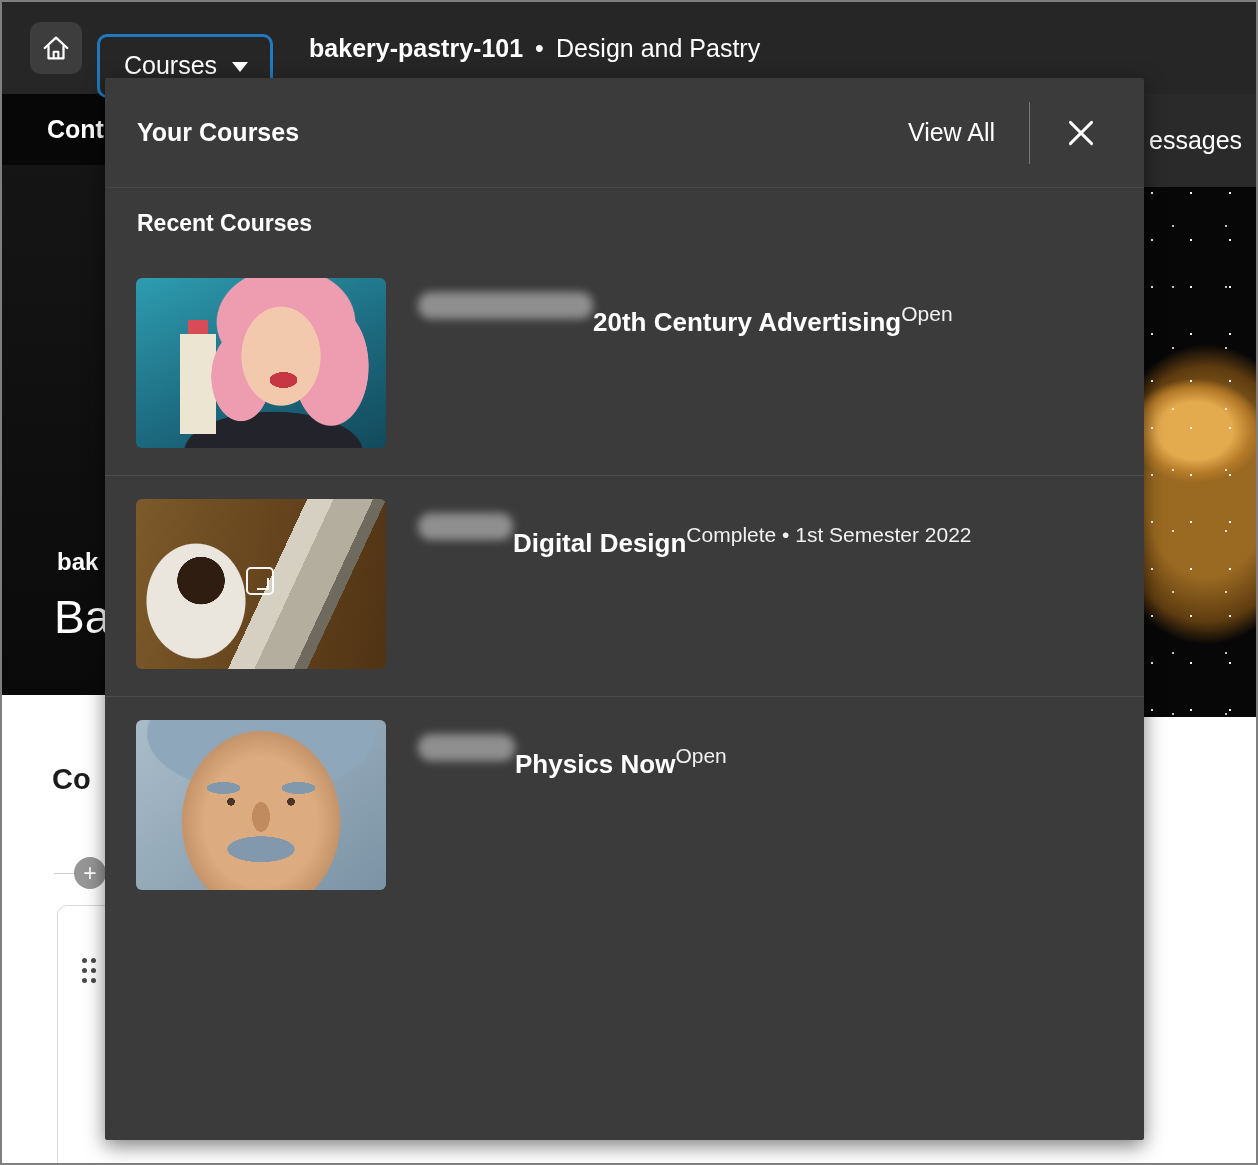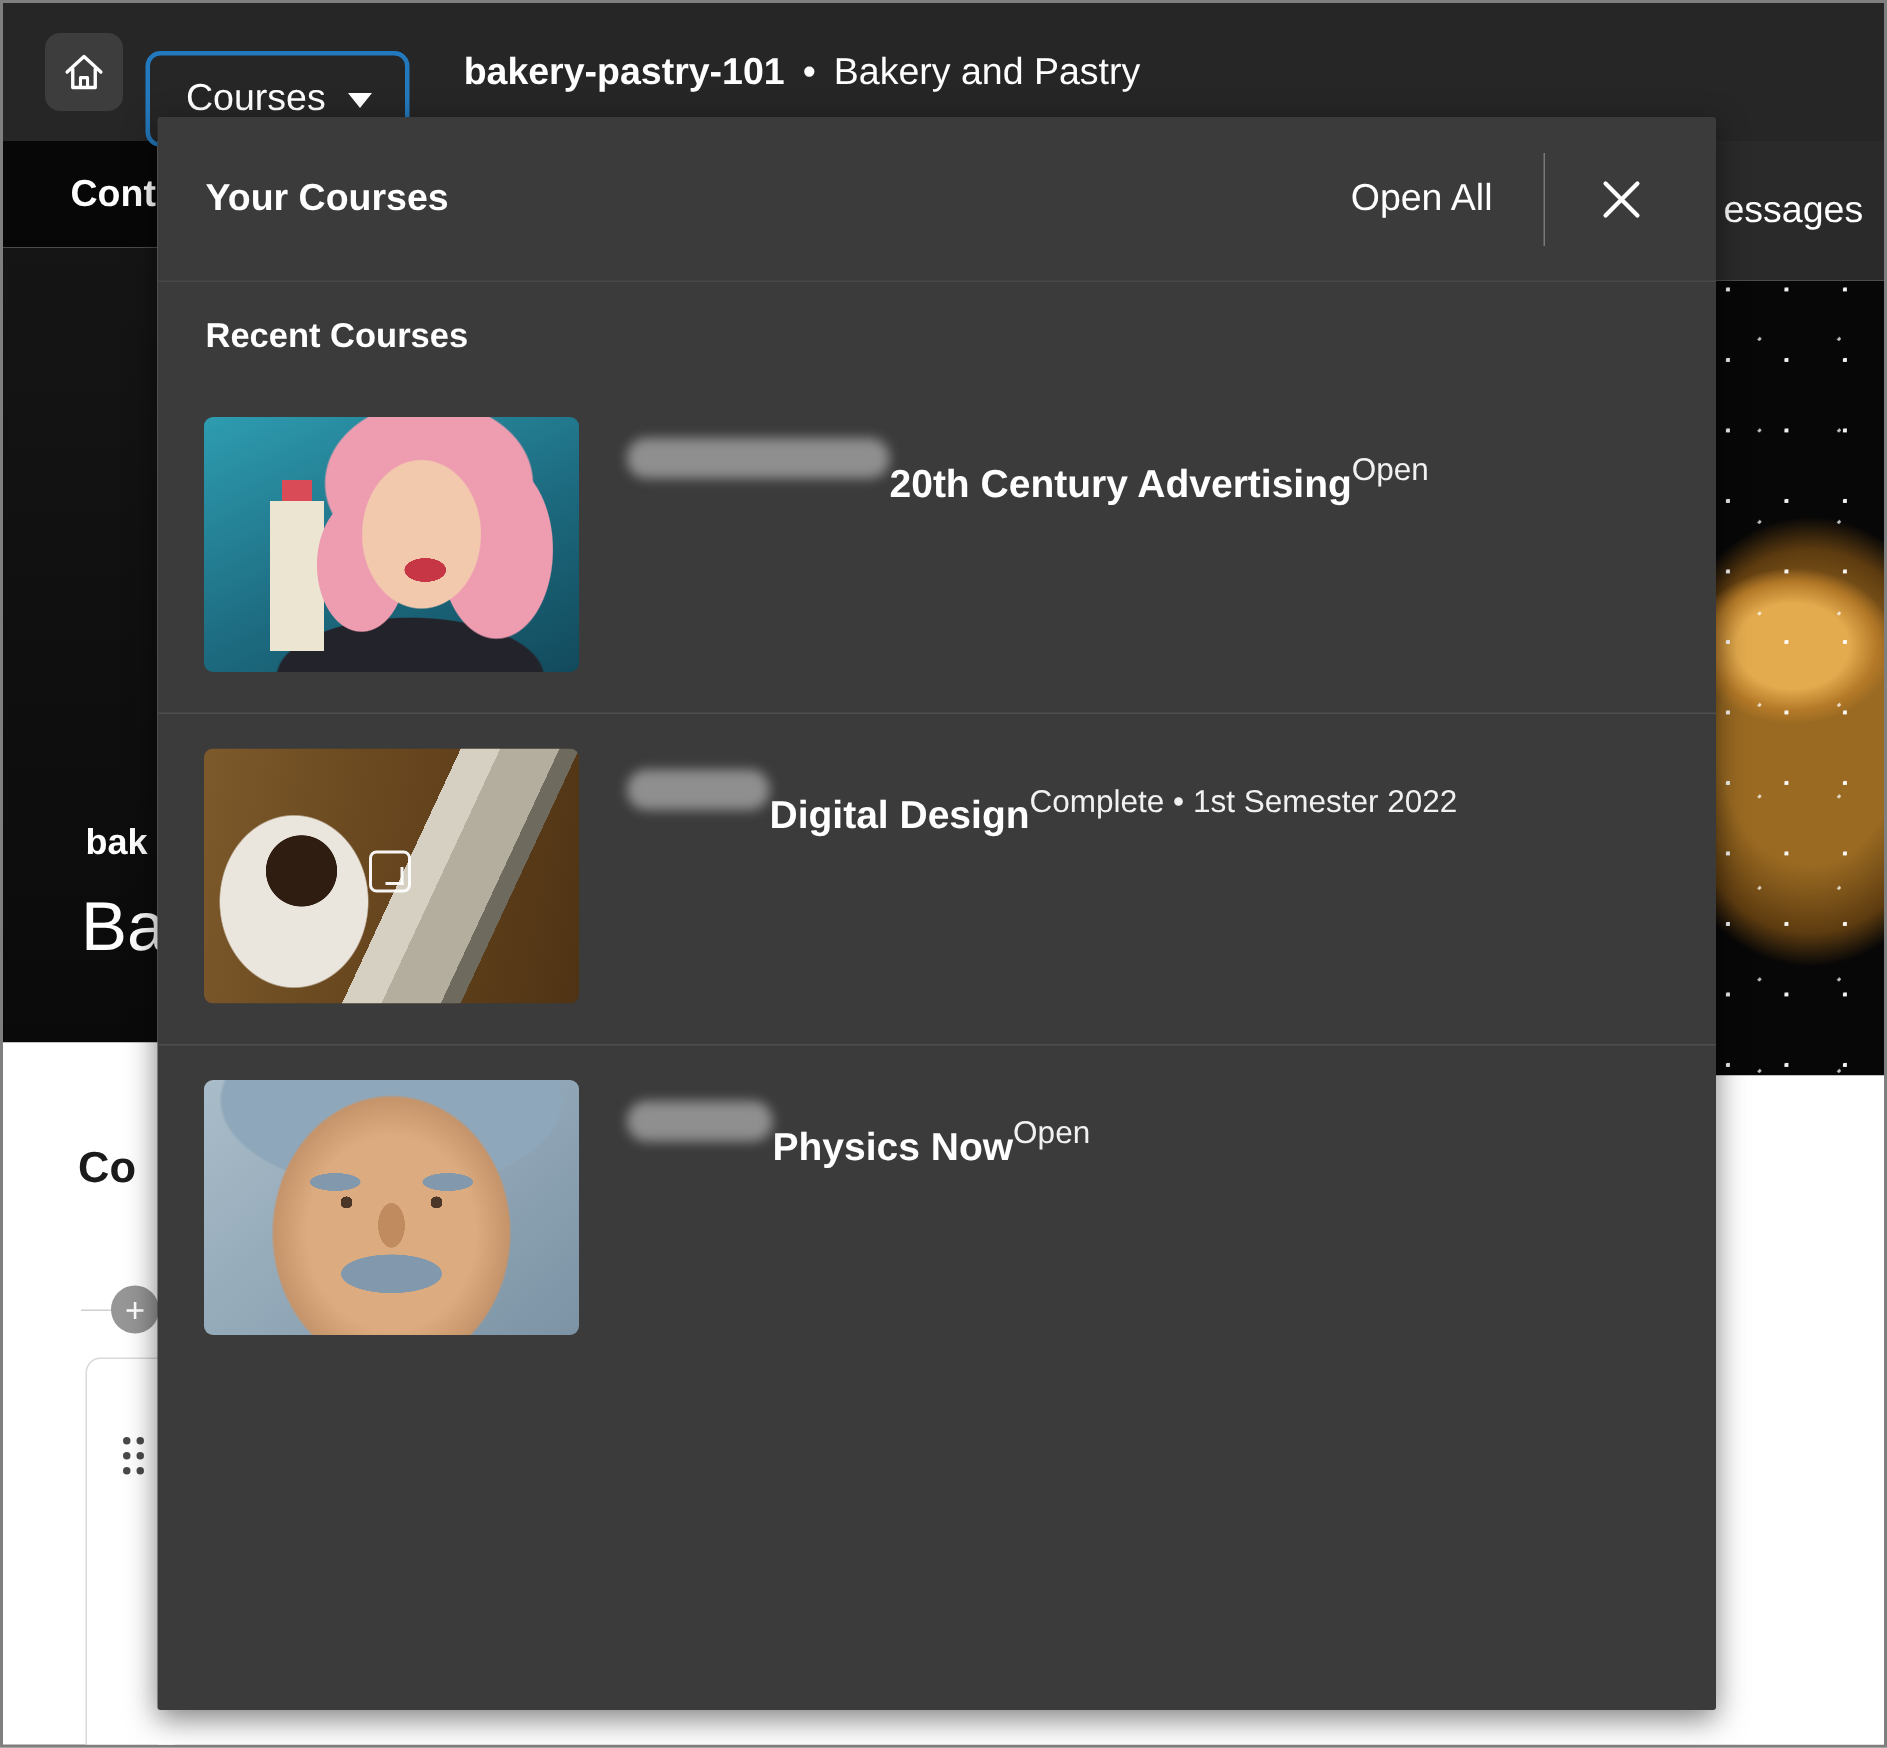--- a/index.html
+++ b/index.html
@@ -198,21 +198,21 @@
         <path d="M4 16 L16 5 L28 16" fill="none" stroke="#fff" stroke-width="2.4" stroke-linecap="round" stroke-linejoin="round"></path>
         <path d="M8 14 V27 H24 V14" fill="none" stroke="#fff" stroke-width="2.4" stroke-linecap="round" stroke-linejoin="round"></path>
         <path d="M13.5 27 V20 H18.5 V27" fill="none" stroke="#fff" stroke-width="2.2" stroke-linejoin="round"></path>
       </svg>
     </button>
     <button class="courses-btn">
       <span>Courses</span>
       <span class="caret-down"></span>
     </button>
     <div class="breadcrumb">
-      <span class="crumb-id">bakery-pastry-101</span><span class="crumb-sep">•</span><span class="crumb-title">Bakery and Pastry</span>
+      <span class="crumb-id">bakery-pastry-101</span><span class="crumb-sep">•</span><span class="crumb-title">Design and Pastry</span>
     </div>
   </header>
 
   <div class="page-left">
     <div class="tabs-left">
       <span>Cont</span>
     </div>
     <div class="hero-left">
       <span class="hero-small">bak</span>
       <span class="hero-large">Ba</span>
@@ -236,21 +236,21 @@
     <div class="hero-right"></div>
     <div class="content-right"></div>
   </div>
 
   <div class="page-bottom"></div>
 
   <section class="dropdown">
     <div class="dd-header">
       <h2 class="dd-title">Your Courses</h2>
       <div class="dd-header-right">
-        <a class="view-all">Open All</a>
+        <a class="view-all">View All</a>
         <div class="vdiv"></div>
         <button class="close-btn">
           <svg width="34" height="34" viewBox="0 0 24 24">
             <path d="M4.5 4.5 L19.5 19.5 M19.5 4.5 L4.5 19.5" stroke="#fff" stroke-width="2" stroke-linecap="round" fill="none"></path>
           </svg>
         </button>
       </div>
     </div>
 
     <h3 class="section-heading">Recent Courses</h3>

